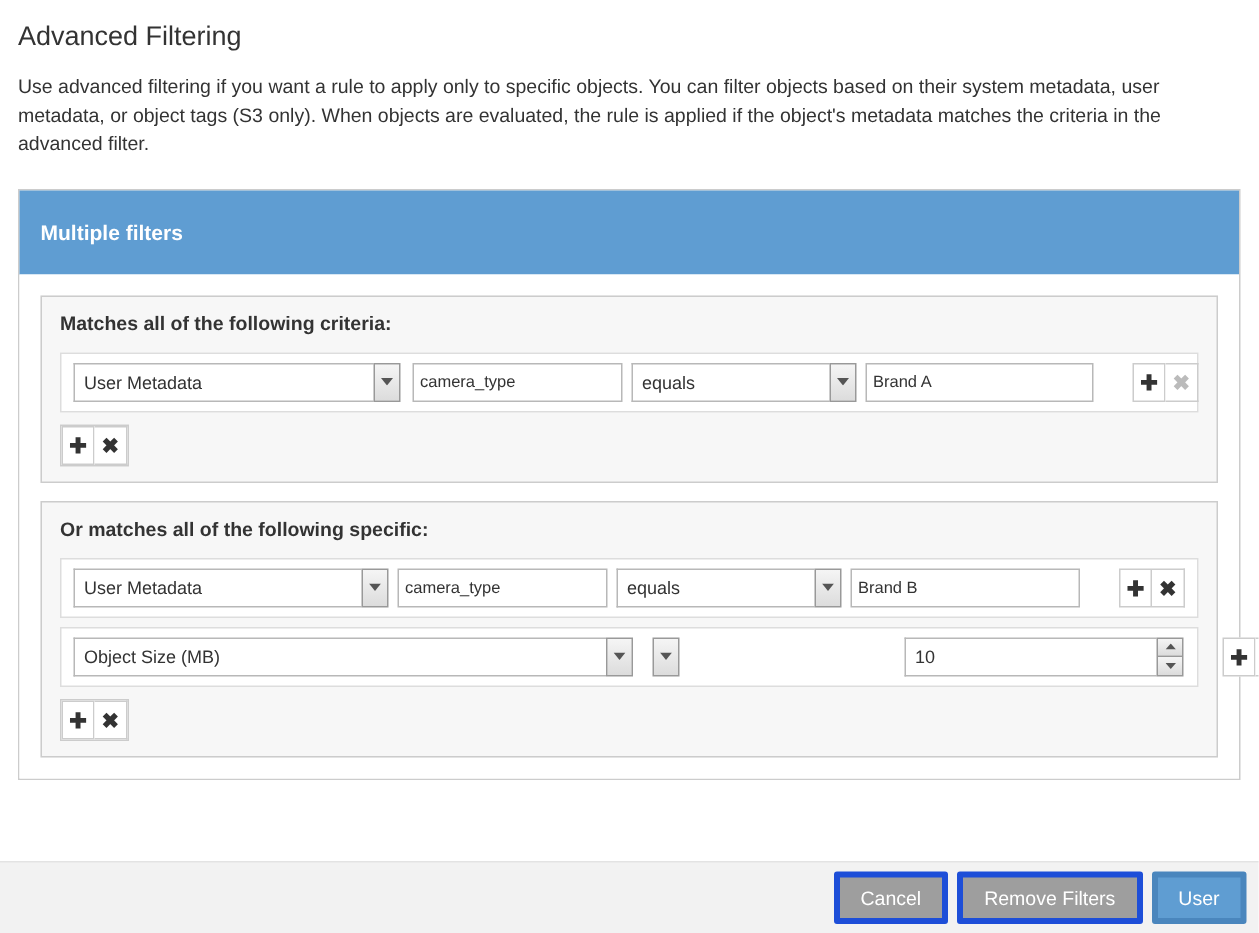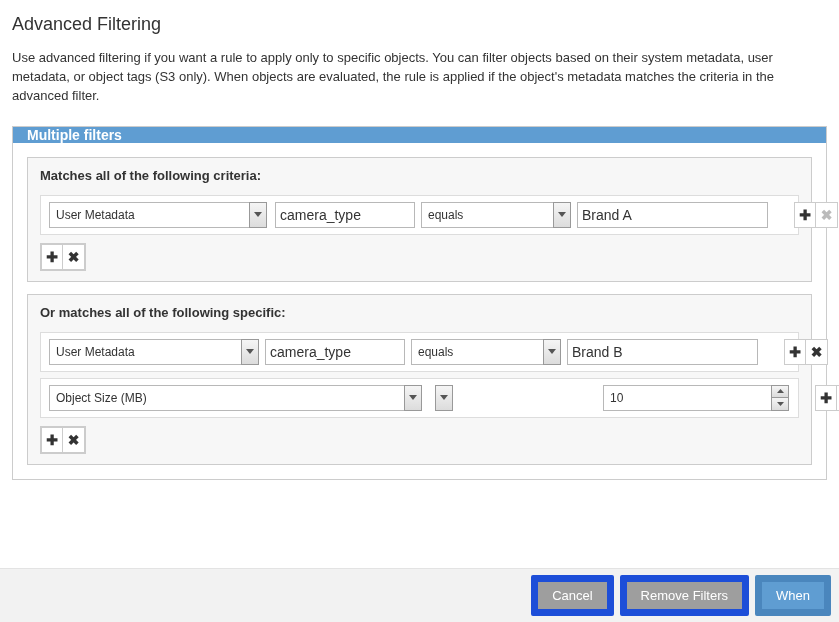--- a/index.html
+++ b/index.html
@@ -26,21 +26,21 @@
       color: #333;
       margin-bottom: 20px;
     }
     .panel {
       border: 1px solid #ccc;
       margin-bottom: 12px;
     }
     .panel-header {
       background: #5f9dd2;
       color: #fff;
-      padding: 0 14px;
+      padding: 20px 14px;
       font-weight: bold;
       font-size: 14px;
     }
     .panel-body {
       padding: 14px;
       background: #fff;
     }
     .group {
       border: 1px solid #ccc;
       background: #f7f7f7;
@@ -69,21 +69,21 @@
       display: inline-flex;
       align-items: center;
       background: #fff;
       border: 1px solid #ccc;
       margin-top: 2px;
     }
     .ctrl {
       height: 26px;
       border: 1px solid #b8b8b8;
       background: #fff;
-      font-size: 14px;
+      font-size: 11px;
       font-family: inherit;
       color: #333;
       padding: 0 4px;
     }
     .combo {
       display: flex;
       align-items: stretch;
       height: 26px;
     }
     .combo-input {
@@ -163,21 +163,21 @@
       bottom: 0;
       width: 839px;
       background: #f2f2f2;
       border-top: 1px solid #e3e3e3;
       padding: 6px 8px;
       display: flex;
       justify-content: flex-end;
       gap: 6px;
     }
     .btn {
-      border: 7px solid #1d4ed8;
+      border: 4px solid #1d4ed8;
       border-radius: 2px;
       background: #9e9e9e;
       color: #fff;
       font-size: 13px;
       padding: 6px 14px;
       cursor: pointer;
       font-family: inherit;
     }
     .btn-primary {
       background: #5f9dd2;
@@ -330,14 +330,14 @@
         </div>
       </div>
 
     </div>
   </div>
 </div>
 
 <div class="footer-bar">
   <button class="btn">Cancel</button>
   <button class="btn">Remove Filters</button>
-  <button class="btn btn-primary">When</button>
+  <button class="btn btn-primary">User</button>
 </div>
 
 </body></html>

